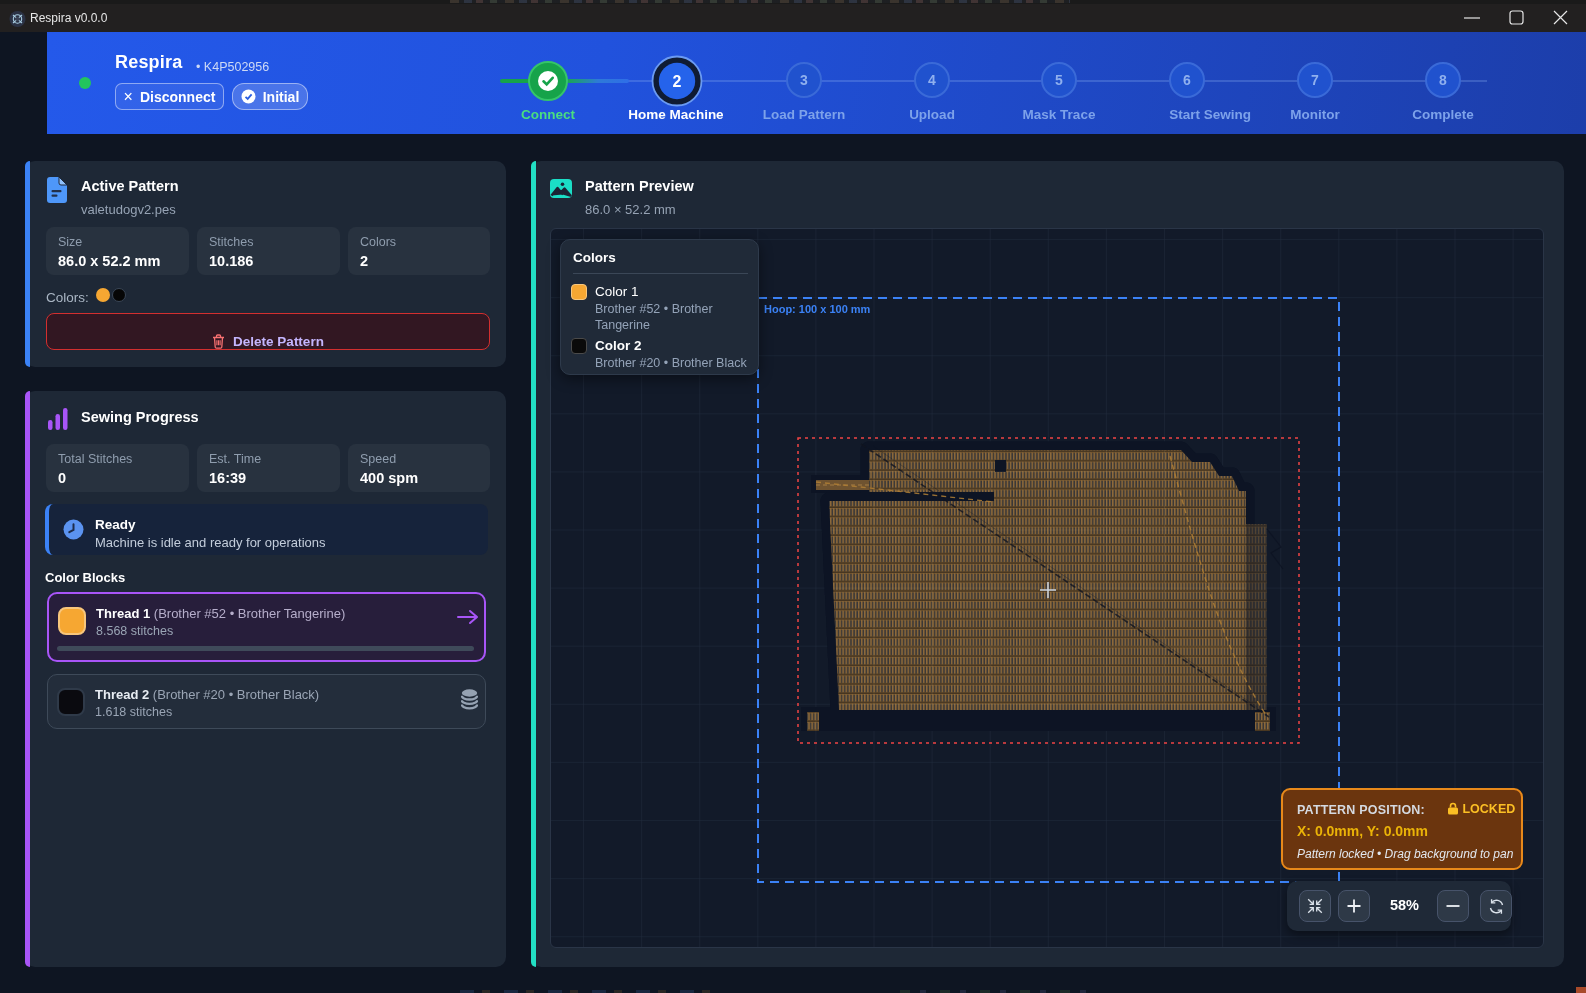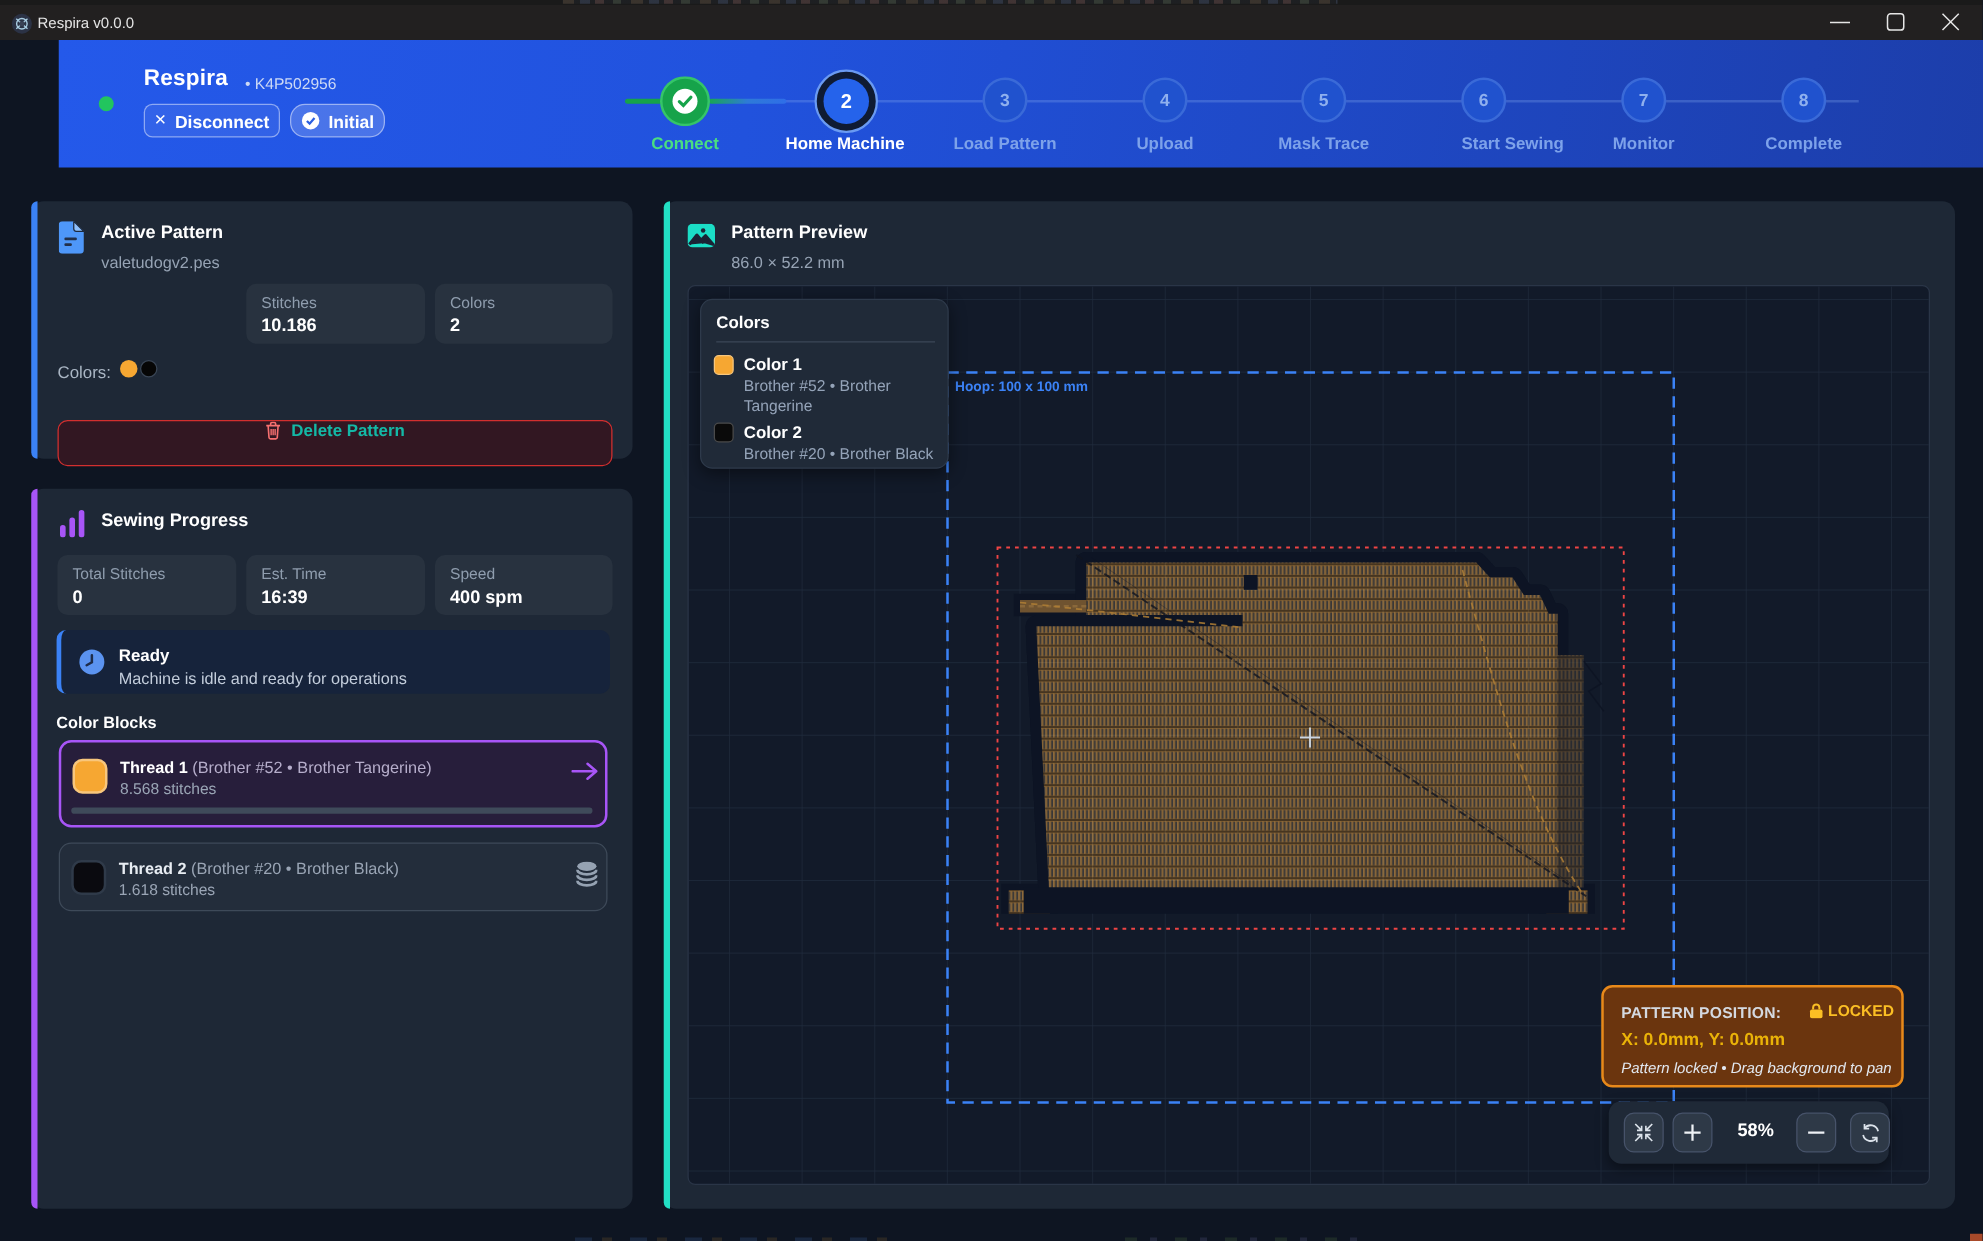--- a/index.html
+++ b/index.html
@@ -93,32 +93,36 @@
 <div class="card" style="left:25px;top:161px;width:481px;height:206px;">
   <div class="bl" style="background:#3b82f6;"></div>
   <svg class="abs" style="left:22px;top:16px;" width="22" height="26" viewBox="0 0 22 26">
     <path d="M3 0 h9 l8 8 v15 a3 3 0 0 1 -3 3 h-14 a3 3 0 0 1 -3 -3 v-20 a3 3 0 0 1 3 -3 z" fill="#4e97f9"></path>
     <path d="M12 0 l8 8 h-6 a2 2 0 0 1 -2 -2 z" fill="#8fc0fb" stroke="#1e293b" stroke-width="1"></path>
     <rect x="4.5" y="13" width="10" height="2.2" rx="1" fill="#22304a"></rect>
     <rect x="4.5" y="17.5" width="6" height="2.2" rx="1" fill="#22304a"></rect>
   </svg>
   <div class="ctitle" style="left:56px;top:17px;">Active Pattern</div>
   <div class="csub" style="left:56px;top:41px;">valetudogv2.pes</div>
+  <div class="statbox" style="left:21px;top:66px;width:143px;">
+      <div class="l">Size</div>
+      <div class="v">86.0 x 52.2 mm</div>
+    </div>
   <div class="statbox" style="left:172px;top:66px;width:143px;">
       <div class="l">Stitches</div>
       <div class="v">10.186</div>
     </div>
   <div class="statbox" style="left:323px;top:66px;width:142px;">
       <div class="l">Colors</div>
       <div class="v">2</div>
     </div>
   <div class="abs" style="left:21px;top:129px;color:#aab6c4;font-size:13.5px;">Colors:</div>
   <div class="abs" style="left:71px;top:127px;width:14px;height:14px;border-radius:50%;background:#f6a732;"></div>
   <div class="abs" style="left:87px;top:127px;width:14px;height:14px;border-radius:50%;background:#060606;border:1px solid #3a4656;"></div>
-  <div class="abs" style="left:21px;top:152px;width:444px;height:37px;background:#321722;border:1.5px solid #d32f2f;border-radius:8px;display:flex;align-items:flex-start;justify-content:center;gap:8px;color:#14b8a6;font-size:13.5px;font-weight:bold;margin-top:23px;">
+  <div class="abs" style="left:21px;top:152px;width:444px;height:37px;background:#321722;border:1.5px solid #d32f2f;border-radius:8px;display:flex;align-items:flex-end;justify-content:center;gap:8px;color:#c4b5fd;font-size:13.5px;font-weight:bold;">
     <svg width="13" height="15" viewBox="0 0 13 15">
         <path d="M1 3.5 h11 M4.5 3.5 v-1.5 a1 1 0 0 1 1 -1 h2 a1 1 0 0 1 1 1 v1.5 M2.5 3.5 l0.7 9.5 a1.2 1.2 0 0 0 1.2 1.1 h4.2 a1.2 1.2 0 0 0 1.2 -1.1 l0.7 -9.5" stroke="#f87171" stroke-width="1.3" fill="none"></path>
         <path d="M4.9 6.2 v5 M6.5 6.2 v5 M8.1 6.2 v5" stroke="#f87171" stroke-width="1.1"></path>
       </svg>
     Delete Pattern</div>
 </div>
 
 <div class="card" style="left:25px;top:391px;width:481px;height:576px;">
   <div class="bl" style="background:#a855f7;"></div>
   <svg class="abs" style="left:23px;top:17px;" width="21" height="22" viewBox="0 0 21 22">
@@ -238,21 +242,21 @@
 
       <path d="M489,361 h16 M497,353 v16" stroke="#cbd5e1" stroke-width="1.5"></path>
     </svg>
   </div>
 </div>
 
 <div class="abs" style="left:560px;top:239px;width:199px;height:136px;background:#202a38;border:1px solid #2e3a4b;border-radius:10px;box-shadow:0 4px 14px rgba(0,0,0,0.45);">
   <div class="abs" style="left:12px;top:10px;color:#fff;font-size:13.5px;font-weight:bold;">Colors</div>
   <div class="abs" style="left:12px;top:33px;width:175px;height:1px;background:#3b4757;"></div>
   <div class="abs" style="left:10px;top:44px;width:16px;height:16px;border-radius:4px;background:#f6a732;border:1.5px solid #f8c67c;"></div>
-  <div class="abs" style="left:34px;top:44px;color:#fff;font-size:13.5px;font-weight:bold;">Color 1</div>
+  <div class="abs" style="left:34px;top:44px;color:#fff;font-size:13.5px;font-weight:normal;">Color 1</div>
   <div class="abs" style="left:34px;top:62px;color:#94a3b8;font-size:12.5px;line-height:15.5px;">Brother #52 • Brother<br>Tangerine</div>
   <div class="abs" style="left:10px;top:98px;width:16px;height:16px;border-radius:4px;background:#0a0a0a;border:1.5px solid #4a4a4a;"></div>
   <div class="abs" style="left:34px;top:98px;color:#fff;font-size:13.5px;font-weight:bold;">Color 2</div>
   <div class="abs" style="left:34px;top:116px;color:#94a3b8;font-size:12.5px;">Brother #20 • Brother Black</div>
 </div>
 
 <div class="abs" style="left:1281px;top:788px;width:242px;height:82px;background:#6b350e;border:2px solid #e8891a;border-radius:9px;">
   <div class="abs" style="left:14px;top:13px;color:#d4d9e0;font-size:12.5px;font-weight:bold;letter-spacing:0.2px;">PATTERN POSITION:</div>
   <div class="abs" style="left:164px;top:12px;color:#fbbf24;font-size:12.5px;font-weight:bold;">
     <svg style="vertical-align:-2px" width="12" height="13" viewBox="0 0 12 13">

